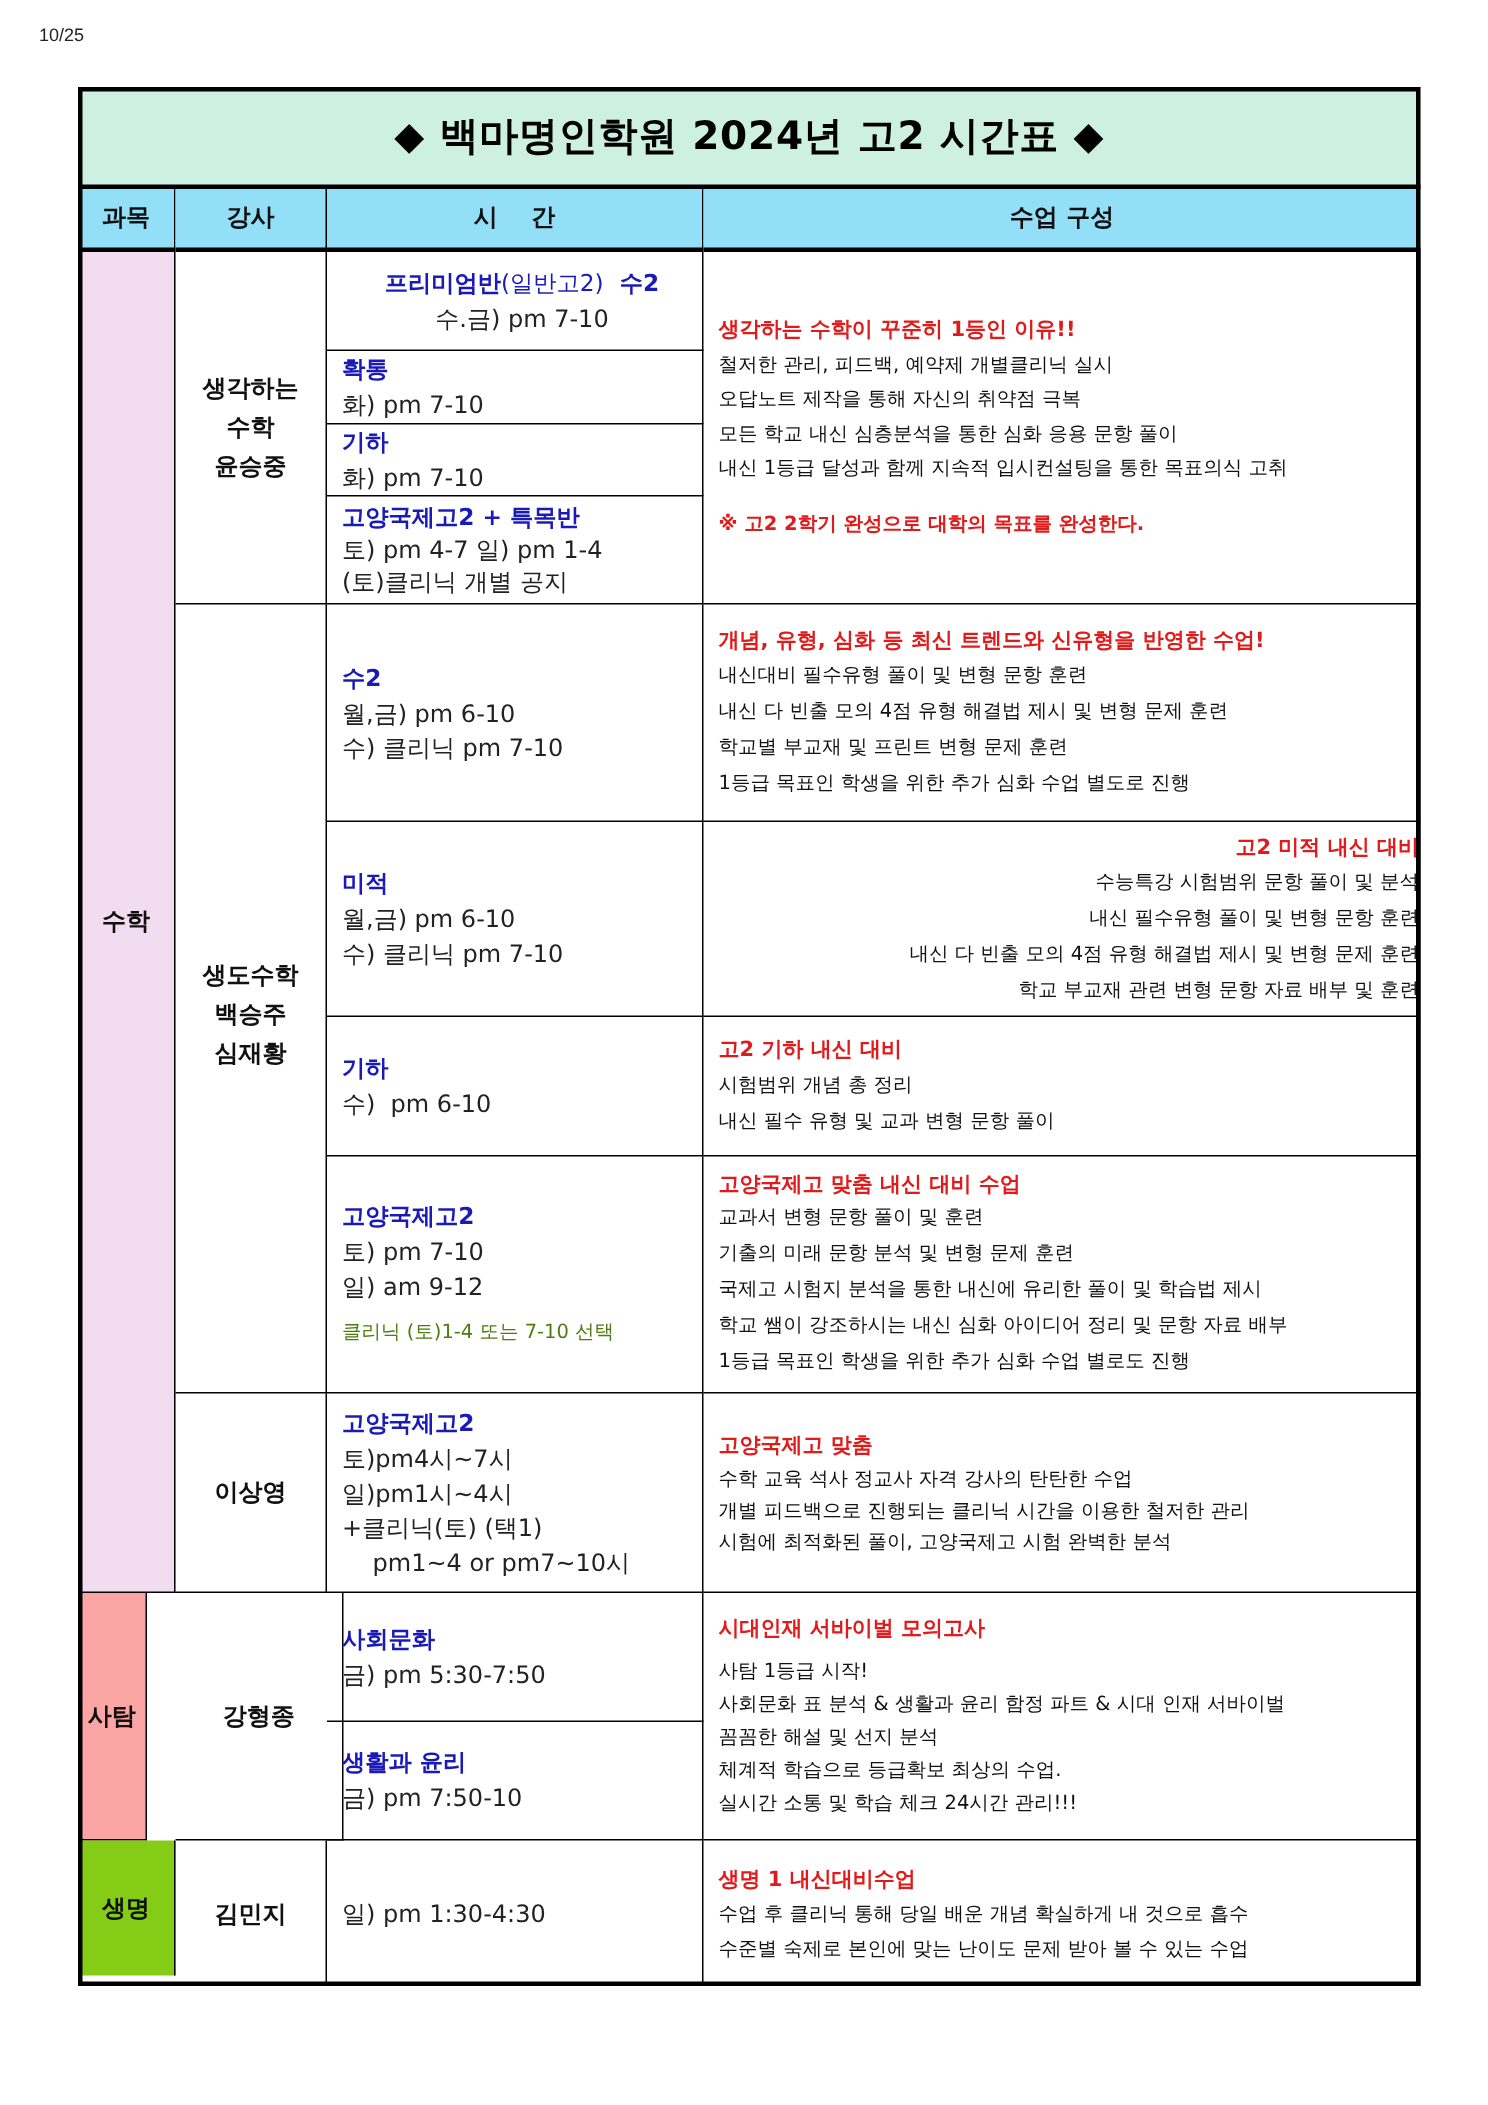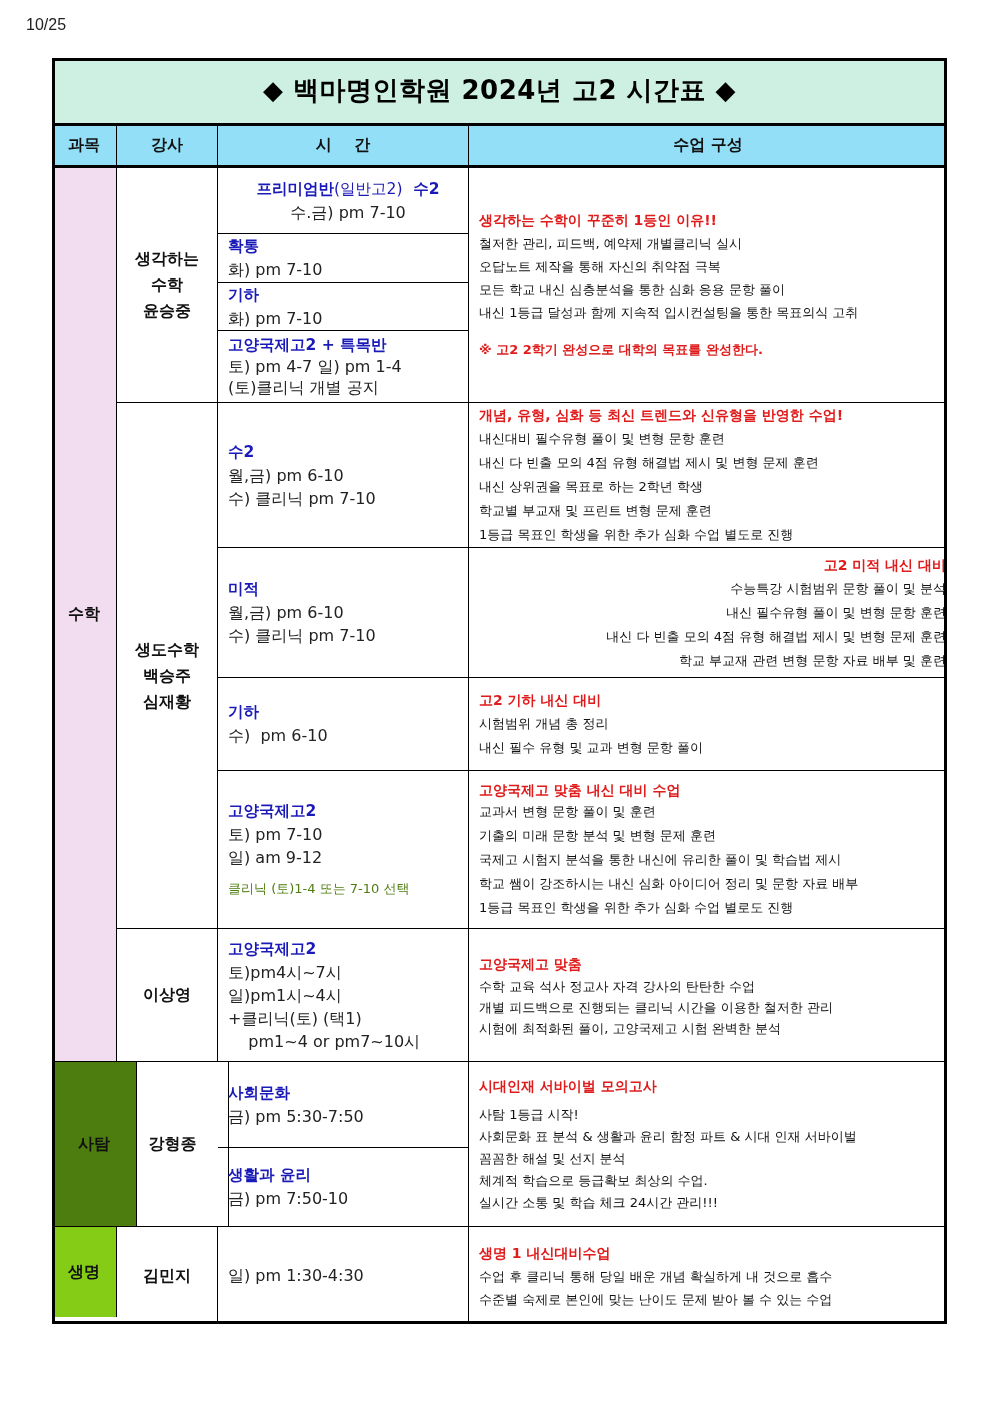--- a/index.html
+++ b/index.html
@@ -1,18 +1,18 @@
 <!DOCTYPE html>
 <html><head>
 <meta charset="utf-8">
 <style>
   * { box-sizing: border-box; margin: 0; padding: 0; }
   html, body { width: 992px; height: 1403px; background: #ffffff; }
   body { position: relative; font-family: "DejaVu Sans", "Liberation Sans", sans-serif; color: #111; overflow: hidden; }
-  .page-num { position: absolute; left: 26px; top: 16px; font-size: 16px; color: #222; font-family: "Liberation Sans", sans-serif; text-align: center; }
+  .page-num { position: absolute; left: 26px; top: 16px; font-size: 12px; color: #222; font-family: "Liberation Sans", sans-serif; text-align: center; }
   .cell { position: absolute; border-right: 1px solid #000; border-bottom: 1.5px solid #000; }
   .frame { position: absolute; left: 52px; top: 58px; width: 895px; height: 1266px; border: 3px solid #000; pointer-events: none; }
   .title-row { position: absolute; left: 52px; top: 58px; width: 895px; height: 68px; background: #cdf0e3; border-bottom: 3px solid #000; display: flex; align-items: center; justify-content: center; font-size: 26px; font-weight: bold; color: #000; letter-spacing: 0.5px; }
   .hdr { position: absolute; top: 126px; height: 42px; background: #93dff8; border-right: 1px solid #000; border-bottom: 3px solid #000; display: flex; align-items: center; justify-content: center; font-size: 16px; font-weight: bold; }
   .subject { display: flex; align-items: center; justify-content: center; font-size: 16px; font-weight: bold; border-right: 1.5px solid #000; }
   .teacher { display: flex; flex-direction: column; align-items: center; justify-content: center; font-size: 16px; font-weight: bold; line-height: 26px; text-align: center; }
   .time { padding-left: 10px; display: flex; flex-direction: column; justify-content: center; font-size: 16px; line-height: 23px; }
   .time .course { color: #1a1ab8; font-weight: bold; font-size: 15.5px; }
   .time .course .light { font-weight: normal; }
   .time .line { color: #222; white-space: pre; }
@@ -77,21 +77,20 @@
 
 <div class="cell time" style="left:218px;top:403px;width:251px;height:145px;">
   <div class="course">수2</div>
   <div class="line">월,금) pm 6-10</div>
   <div class="line">수) 클리닉 pm 7-10</div>
 </div>
 <div class="cell desc" style="left:469px;top:403px;width:478px;height:145px;">
   <div class="head">개념, 유형, 심화 등 최신 트렌드와 신유형을 반영한 수업!</div>
   <div>내신대비 필수유형 풀이 및 변형 문항 훈련</div>
   <div>내신 다 빈출 모의 4점 유형 해결법 제시 및 변형 문제 훈련</div>
-  <div>내신 상위권을 목표로 하는 2학년 학생</div>
   <div>학교별 부교재 및 프린트 변형 문제 훈련</div>
   <div>1등급 목표인 학생을 위한 추가 심화 수업 별도로 진행</div>
 </div>
 
 <div class="cell time" style="left:218px;top:548px;width:251px;height:130px;">
   <div class="course">미적</div>
   <div class="line">월,금) pm 6-10</div>
   <div class="line">수) 클리닉 pm 7-10</div>
 </div>
 <div class="cell desc" style="left:469px;top:548px;width:478px;height:130px;align-items:flex-end;">
@@ -137,21 +136,21 @@
   <div class="line">+클리닉(토) (택1)</div>
   <div class="line">    pm1~4 or pm7~10시</div>
 </div>
 <div class="cell desc tight" style="left:469px;top:929px;width:478px;height:133px;">
   <div class="head">고양국제고 맞춤</div>
   <div>수학 교육 석사 정교사 자격 강사의 탄탄한 수업</div>
   <div>개별 피드백으로 진행되는 클리닉 시간을 이용한 철저한 관리</div>
   <div>시험에 최적화된 풀이, 고양국제고 시험 완벽한 분석</div>
 </div>
 
-<div class="cell subject" style="left:52px;top:1062px;width:85px;height:165px;background:#4d7c0f;font-family:Liberation Mono, monospace;">
+<div class="cell subject" style="left:52px;top:1062px;width:46px;height:165px;background:#fca5a5;font-family:Liberation Mono, monospace;">
   <span>사탐</span>
 </div>
 <div class="cell teacher" style="left:117px;top:1062px;width:112px;height:165px;">
   <span>강형종</span>
 </div>
 <div class="cell time" style="left:218px;top:1062px;width:251px;height:86px;">
   <div class="course">사회문화</div>
   <div class="line">금) pm 5:30-7:50</div>
 </div>
 <div class="cell time" style="left:218px;top:1148px;width:251px;height:79px;">

